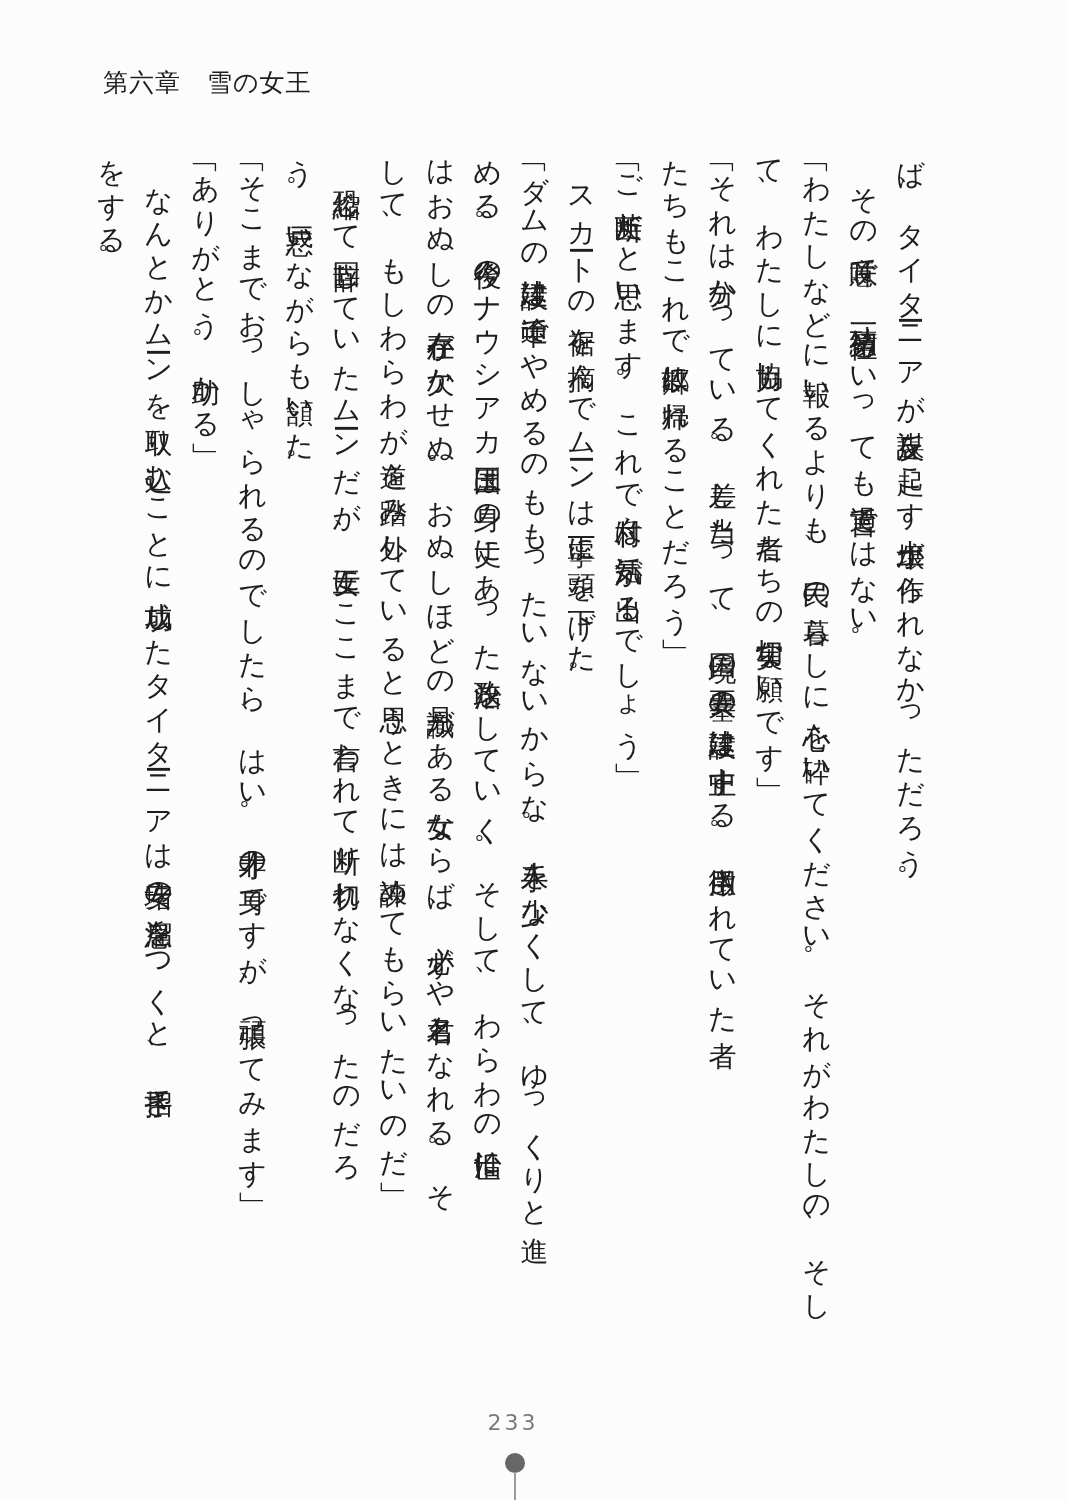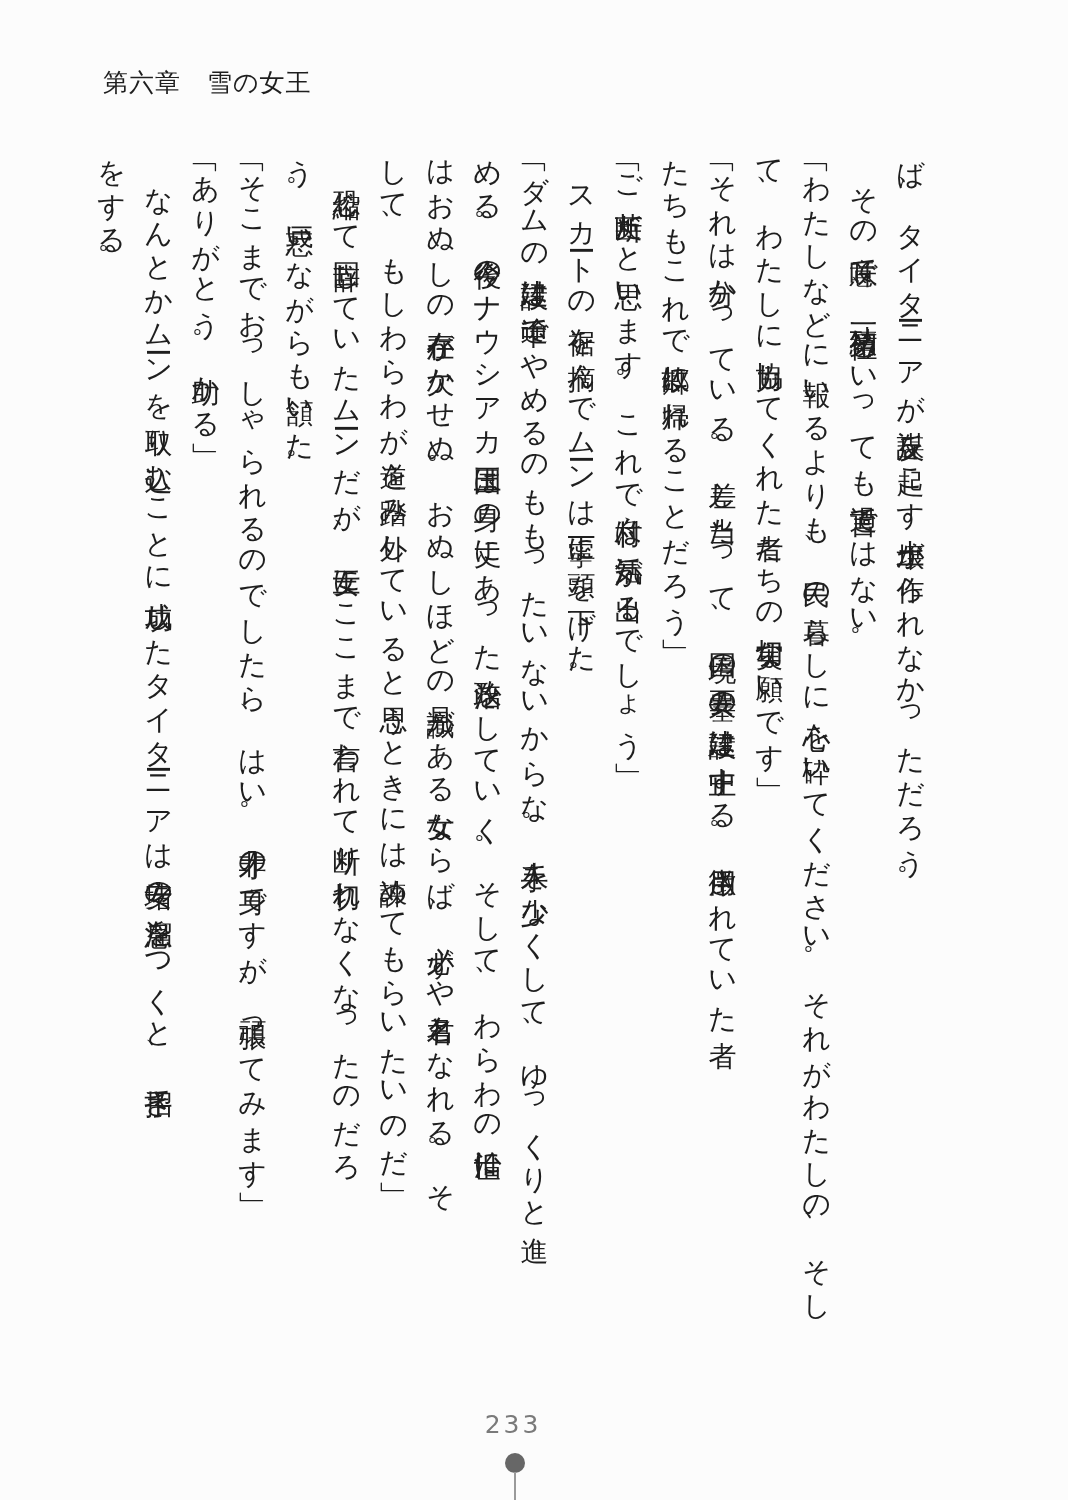--- a/index.html
+++ b/index.html
@@ -48,21 +48,21 @@
     line-height: 47px;
     white-space: nowrap;
   }
   .page-number {
     position: absolute;
     left: 463px;
     top: 1410px;
     width: 100px;
     text-align: center;
     font-family: "DejaVu Sans", "Liberation Sans", sans-serif;
-    font-size: 25px;
+    font-size: 22px;
     letter-spacing: 3px;
     color: var(--page-number);
   }
   .pin-marker {
     position: absolute;
     left: 505px;
     top: 1453px;
     width: 20px;
     height: 47px;
   }

